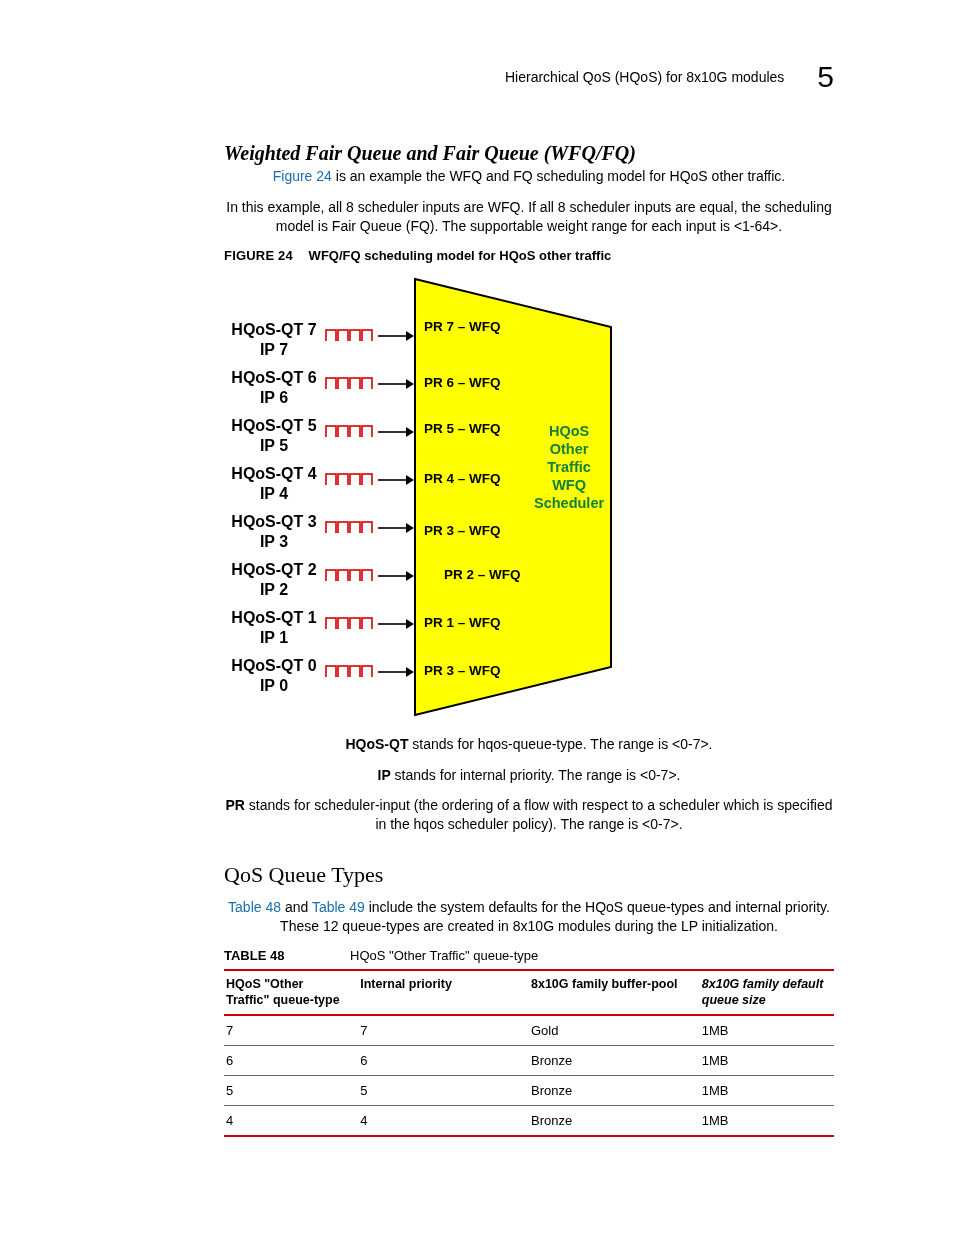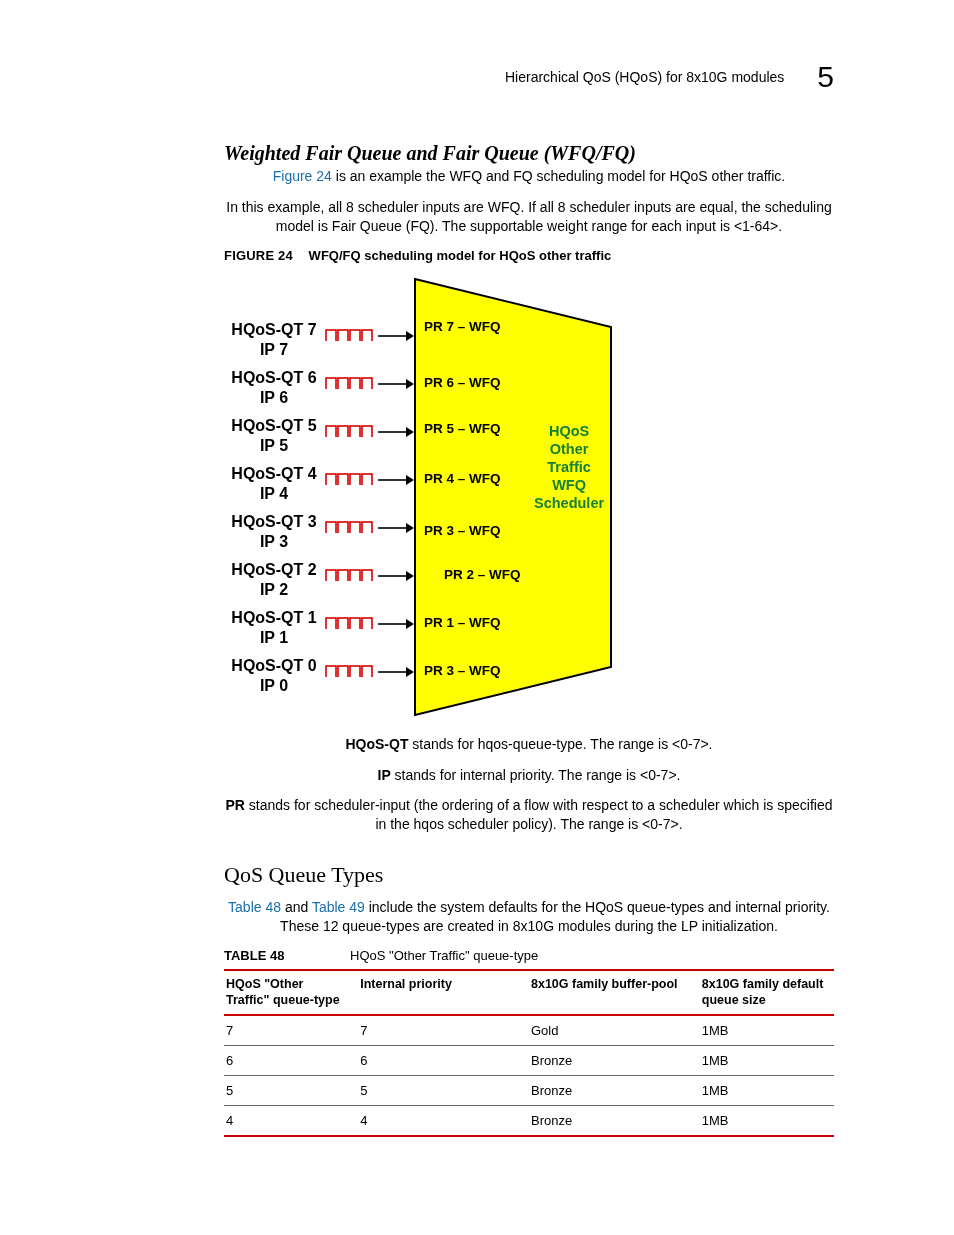--- a/index.html
+++ b/index.html
@@ -151,21 +151,21 @@
   table.tbl tbody td {
     border-bottom: 1px solid #666;
     padding: 7px 8px 7px 2px;
   }
   table.tbl tbody tr:last-child td {
     border-bottom: 2px solid #cc0000;
   }
   .col1 { width: 22%; }
   .col2 { width: 28%; }
   .col3 { width: 28%; }
-  .col4 { width: 22%; }
+  .col4 { width: 22%; font-style: italic; }
 </style>
 </head>
 <body>
 
 <div class="page">
 
   <div class="hdr">
     <span class="title">Hierarchical QoS (HQoS) for 8x10G modules</span>
     <span class="chap">5</span>
   </div>

